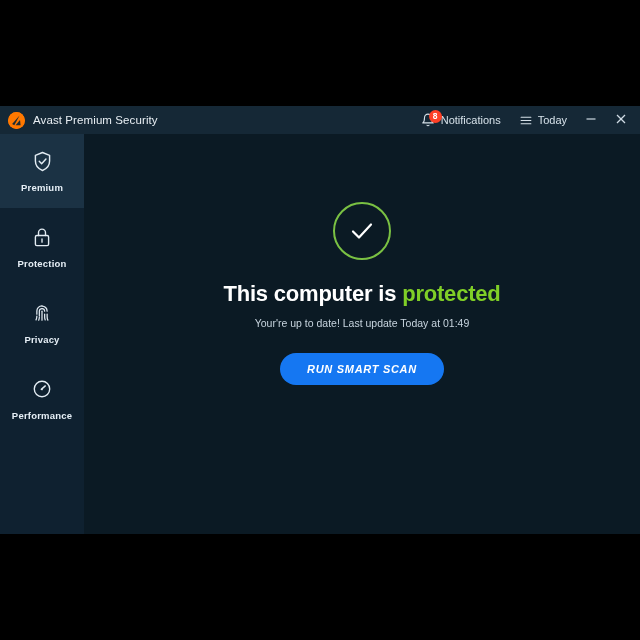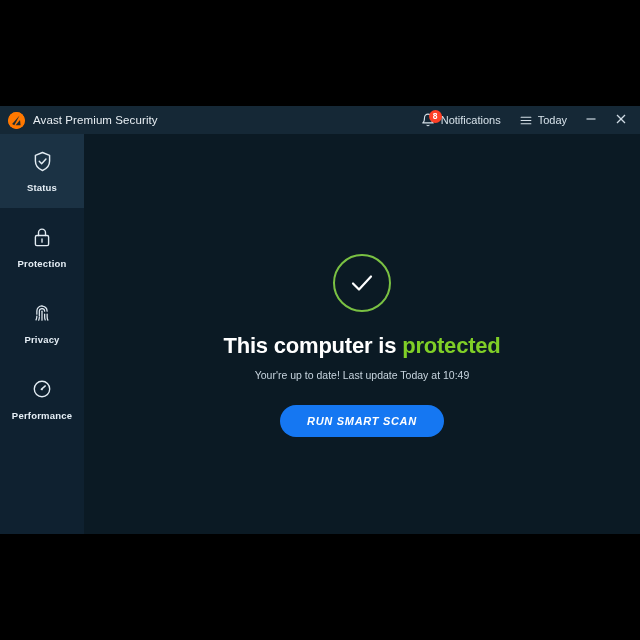--- a/index.html
+++ b/index.html
@@ -171,21 +171,21 @@
     position: absolute;
     left: 84px;
     top: 28px;
     right: 0;
     bottom: 0;
     background: #0b1a24;
     display: flex;
     flex-direction: column;
     align-items: center;
     justify-content: flex-start;
-    padding-top: 120px;
+    padding-top: 68px;
   }
 
   #status-circle {
     width: 58px;
     height: 58px;
     border-radius: 50%;
     border: 2px solid #7ac143;
     display: flex;
     align-items: center;
     justify-content: center;
@@ -291,21 +291,21 @@
 
     <div id="sidebar">
 
       <div class="nav-item active">
         <span class="nav-icon">
           <svg width="23" height="23" viewBox="0 0 24 24" fill="none" stroke="#e3ecf3" stroke-width="1.5" stroke-linecap="round" stroke-linejoin="round">
             <path d="M12 2.6 4.6 5.6v6c0 4.6 3.1 8.2 7.4 9.8 4.3-1.6 7.4-5.2 7.4-9.8v-6z"></path>
             <polyline points="8.6,11.8 11.1,14.3 15.6,9.3"></polyline>
           </svg>
         </span>
-        <span class="nav-label">Status</span>
+        <span class="nav-label">Premium</span>
       </div>
 
       <div class="nav-spacer"></div>
 
       <div class="nav-item">
         <span class="nav-icon">
           <svg width="22" height="22" viewBox="0 0 24 24" fill="none" stroke="#e3ecf3" stroke-width="1.5" stroke-linecap="round" stroke-linejoin="round">
             <rect x="4.8" y="10.4" width="14.4" height="11" rx="1.6"></rect>
             <path d="M8.2 10.4V7.2a3.8 3.8 0 0 1 7.6 0v3.2"></path>
             <line x1="12" y1="14.2" x2="12" y2="17.6"></line>
@@ -352,20 +352,20 @@
     <div id="content">
 
       <div id="status-circle">
         <svg width="34" height="34" viewBox="0 0 34 34" fill="none" stroke="#ffffff" stroke-width="2.2" stroke-linecap="round" stroke-linejoin="round">
           <polyline points="8,17.5 14,23.5 26,10.5"></polyline>
         </svg>
       </div>
 
       <div id="headline"><span>This computer is </span><span class="hl-accent">protected</span></div>
 
-      <div id="subtext">Your're up to date! Last update Today at 10:49</div>
+      <div id="subtext">Your're up to date! Last update Today at 01:49</div>
 
       <button id="scan-button">RUN SMART SCAN</button>
 
     </div>
 
   </div>
 </div>
 
 </body></html>

